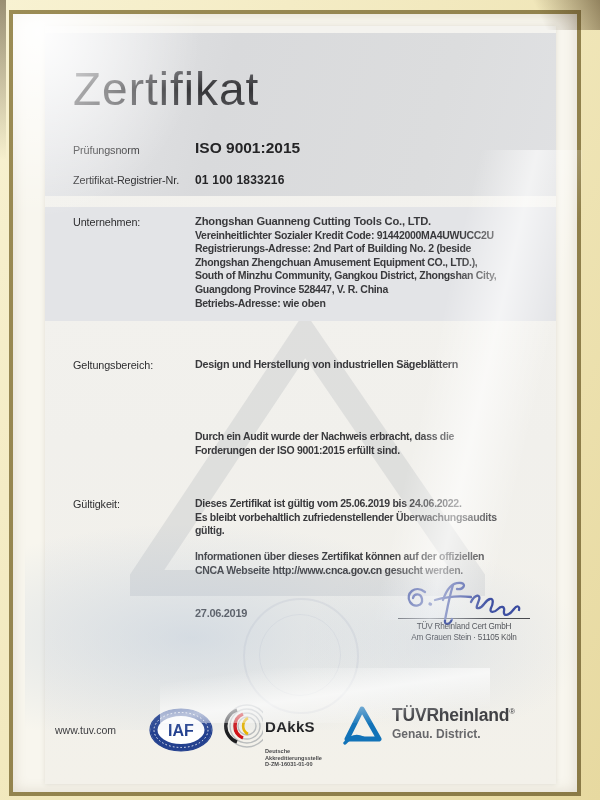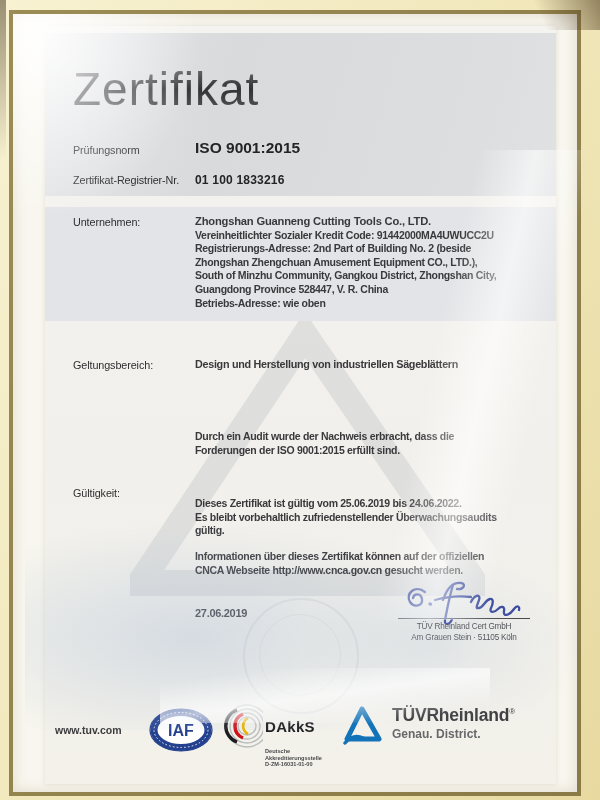--- a/index.html
+++ b/index.html
@@ -21,21 +21,21 @@
   .scope-val{font-size:10.8px;}
   .date{font-size:11px;}
   .sig-block{position:absolute;left:353px;top:550px;width:132px;}
   .sig-svg{display:block;margin:0 0 -10px 2px;}
   .sig-line{border-top:1.4px solid #3a3a3e;width:132px;}
   .sig-org{text-align:center;font-size:8.2px;line-height:10.5px;color:#3b3b3e;margin-top:3px;letter-spacing:-0.2px;}
   .wm-triangle{position:absolute;left:85px;top:295px;}
   .wm-seal{position:absolute;left:198px;top:572px;width:112px;height:112px;border:2px solid rgba(95,110,150,.10);border-radius:50%;}
   .wm-seal-inner{position:absolute;left:14px;top:14px;width:80px;height:80px;border:1px solid rgba(95,110,150,.09);border-radius:50%;}
   .footer{position:absolute;left:0;top:676px;width:511px;height:64px;}
-  .website{position:absolute;left:10px;top:22px;font-size:10.5px;font-weight:bold;color:#3a3a3d;}
+  .website{position:absolute;left:10px;top:22px;font-size:10.5px;font-weight:normal;color:#3a3a3d;}
   .iaf{position:absolute;left:103px;top:5px;}
   .dakks{position:absolute;left:178px;top:2px;width:130px;}
   .dakks-top{display:flex;align-items:center;}
   .dakks-word{font-size:15px;font-weight:bold;color:#1d1d1f;letter-spacing:.3px;margin-left:2px;}
   .dakks-sub{margin-left:42px;font-size:5.6px;line-height:6.6px;color:#4a4a4c;font-weight:bold;}
   .tuv{position:absolute;left:297px;top:3px;display:flex;align-items:flex-start;}
   .tuv-text{margin-left:10px;}
   .tuv-brand{font-size:17.5px;color:#3b3b3e;letter-spacing:-0.2px;}
   .tuv-brand .b{font-weight:bold;}
   .tuv-brand .reg{font-size:8px;vertical-align:super;}
@@ -88,21 +88,21 @@
     </div>
 
     <div class="label" style="top:333px;">Geltungsbereich:</div>
     <div class="col2 para scope-val" style="top:332px;">Design und Herstellung von industriellen Sägeblättern</div>
 
     <div class="col2 para" style="top:404px;">
       <span class="line">Durch ein Audit wurde der Nachweis erbracht, dass die</span>
       <span class="line">Forderungen der ISO 9001:2015 erfüllt sind.</span>
     </div>
 
-    <div class="label" style="top:461px;">Gültigkeit:</div>
+    <div class="label" style="top:472px;">Gültigkeit:</div>
     <div class="col2 para" style="top:471px;">
       <span class="line">Dieses Zertifikat ist gültig vom 25.06.2019 bis 24.06.2022.</span>
       <span class="line">Es bleibt vorbehaltlich zufriedenstellender Überwachungsaudits</span>
       <span class="line">gültig.</span>
     </div>
 
     <div class="col2 para" style="top:524px;">
       <span class="line">Informationen über dieses Zertifikat können auf der offiziellen</span>
       <span class="line">CNCA Webseite http://www.cnca.gov.cn gesucht werden.</span>
     </div>

